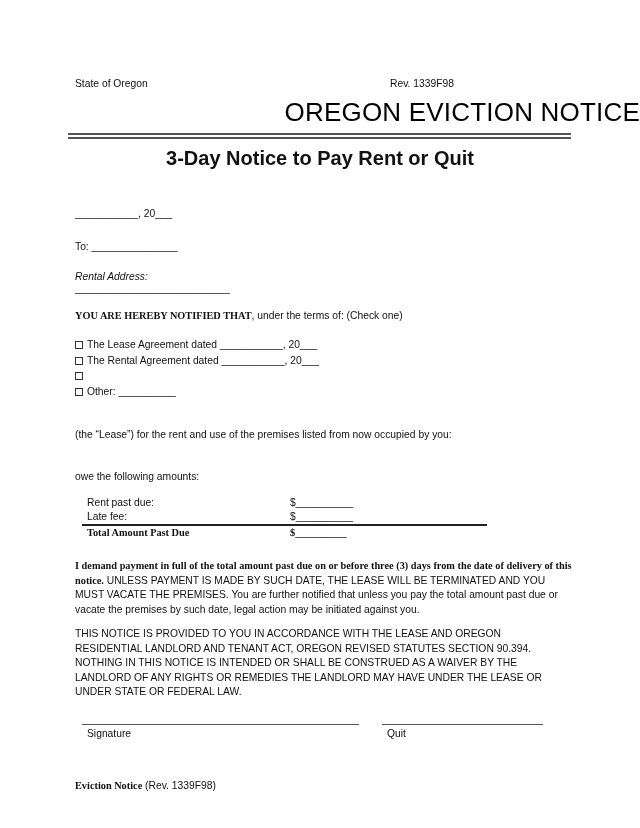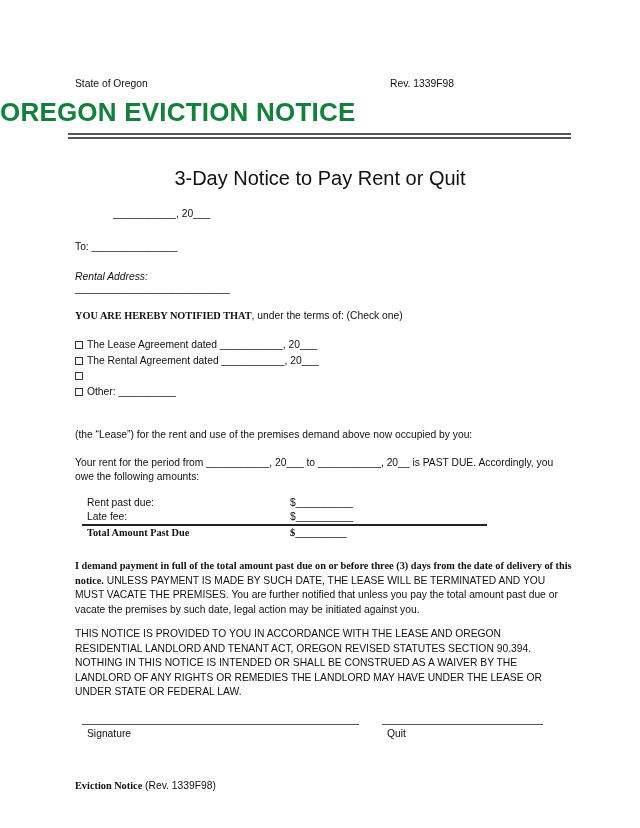--- a/index.html
+++ b/index.html
@@ -17,28 +17,28 @@
     .page {
       position: absolute;
       left: 0; top: 0;
       width: 528px;
       height: 828px;
       background: #ffffff;
     }
     .abs { position: absolute; white-space: nowrap; }
     .small { font-size: 10.3px; line-height: 13px; }
     .title {
-      left: 0; width: 640px; text-align: left;
-      font-weight: bold; font-size: 26px; letter-spacing: 0.2px;
-      top: 97px; color: #15803d;
+      left: 0; width: 640px; text-align: right;
+      font-weight: normal; font-size: 26px; letter-spacing: 0.2px;
+      top: 97px; color: #000000;
     }
     .subtitle {
       left: 0; width: 640px; text-align: center;
-      font-weight: normal; font-size: 20px;
-      top: 147px; color: #111; margin-top: 20px;
+      font-weight: bold; font-size: 20px;
+      top: 147px; color: #111;
     }
     .divider {
       position: absolute;
       left: 68px; width: 503px;
       height: 2px; background: #555555;
     }
     .rule {
       position: absolute;
       height: 1px; background: #333;
     }
@@ -66,39 +66,38 @@
   <div class="abs small" style="left:75px; top:77px;">State of Oregon</div>
   <div class="abs small" style="right:74px; top:77px;">Rev. 1339F98</div>
 
   <div class="abs title">OREGON EVICTION NOTICE</div>
 
   <div class="divider" style="top:133px;"></div>
   <div class="divider" style="top:137px;"></div>
 
   <div class="abs subtitle">3-Day Notice to Pay Rent or Quit</div>
 
-  <div class="abs small" style="left:75px; top:207px;margin-left:38px;">___________, 20___</div>
+  <div class="abs small" style="left:75px; top:207px;">___________, 20___</div>
   <div class="abs small" style="left:75px; top:240px;">To: _______________</div>
   <div class="abs small" style="left:75px; top:270px;font-style:italic;">Rental Address:</div>
   <div class="abs small" style="left:75px; top:282px;">___________________________</div>
 
   <div class="abs small" style="left:75px; top:309px;">
     <span class="bold">YOU ARE HEREBY NOTIFIED THAT</span><span>, under the terms of: (Check one)</span>
   </div>
 
   <div class="abs small" style="left:75px; top:337px; line-height:15.7px;">
     <span class="row"><span class="checkbox"></span><span>The Lease Agreement dated ___________, 20___</span></span>
     <span class="row"><span class="checkbox"></span><span>The Rental Agreement dated ___________, 20___</span></span>
     <span class="row"><span class="checkbox"></span></span>
     <span class="row"><span class="checkbox"></span><span>Other: __________</span></span>
   </div>
 
-  <div class="abs small" style="left:75px; top:428px;">(the “Lease”) for the rent and use of the premises demand above now occupied by you:</div>
+  <div class="abs small" style="left:75px; top:428px;">(the “Lease”) for the rent and use of the premises listed from now occupied by you:</div>
 
-  <div class="abs small" style="left:75px; top:456px;">Your rent for the period from ___________, 20___ to ___________, 20__ is PAST DUE. Accordingly, you</div>
   <div class="abs small" style="left:75px; top:470px;">owe the following amounts:</div>
 
   <div class="abs small" style="left:87px; top:496px;">Rent past due:</div>
   <div class="abs small" style="left:290px; top:496px;">$__________</div>
   <div class="abs small" style="left:87px; top:510px;">Late fee:</div>
   <div class="abs small" style="left:290px; top:510px;">$__________</div>
   <div class="rule" style="left:82px; width:405px; top:524px; height:1.5px; background:#222;"></div>
   <div class="abs small bold" style="left:87px; top:526px;">Total Amount Past Due</div>
   <div class="abs small bold" style="left:290px; top:526px;">$__________</div>
 

